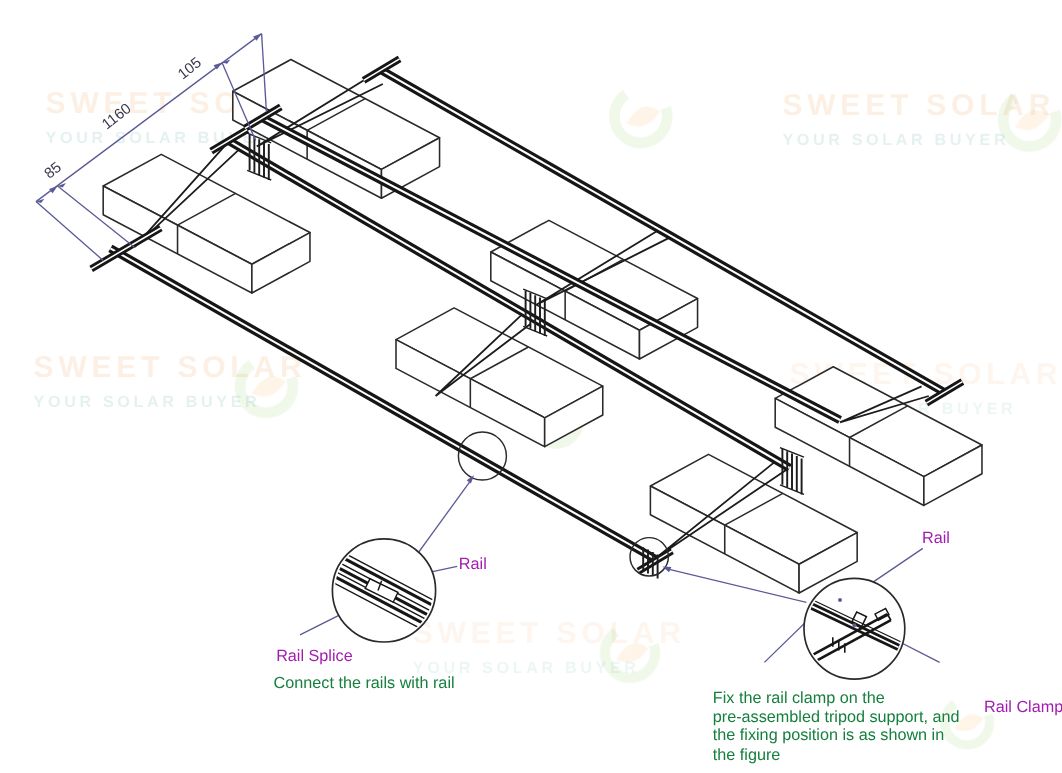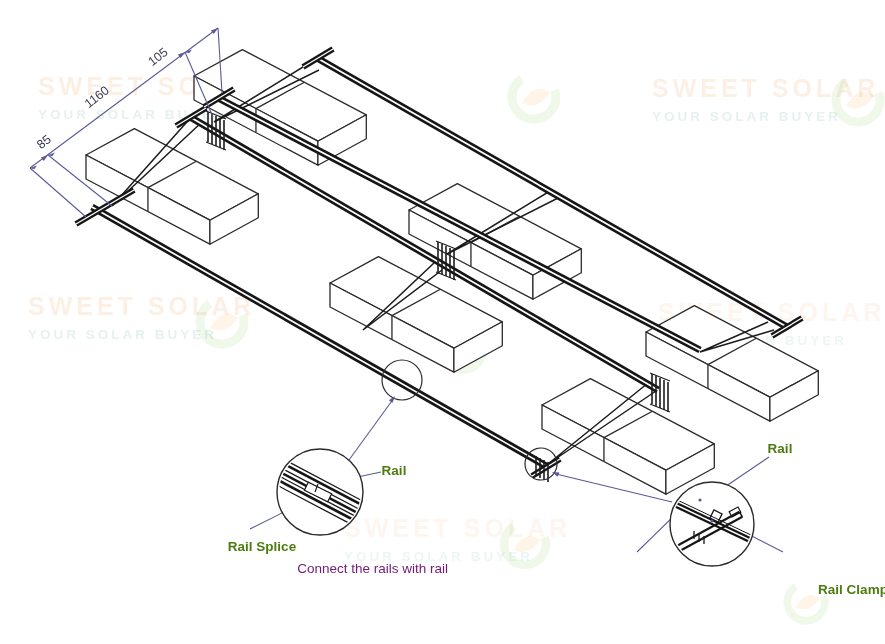--- a/index.html
+++ b/index.html
@@ -2,27 +2,26 @@
 <html><head>
 <meta charset="utf-8">
 <style>
   html,body{margin:0;padding:0;background:#ffffff;}
   #stage{
     position:relative;width:885px;height:644px;background:#ffffff;overflow:hidden;
     font-family:"Liberation Sans", sans-serif;
   }
   #drawing{position:absolute;left:0;top:0;}
   .lbl{
-    position:absolute;color:#4d7c0f;font-size:13.5px;white-space:nowrap;
+    position:absolute;color:#a21caf;font-size:13.5px;white-space:nowrap;
     transform:translate(-50%,-50%);
-    font-weight:bold;
   }
   .cap{
-    position:absolute;color:#701a75;font-size:13.5px;line-height:1.16;
-    text-align:right;transform:translate(-50%,0);
+    position:absolute;color:#15803d;font-size:13.5px;line-height:1.16;
+    text-align:left;transform:translate(-50%,0);
   }
   .dim{
     position:absolute;color:#3b3b52;font-size:12.5px;white-space:nowrap;
     transform:translate(-50%,-50%) rotate(-38deg);
   }
   .wm{position:absolute;pointer-events:none;}
   .wm .l1{
     color:rgba(233,124,32,0.12);font-weight:bold;font-size:25px;
     letter-spacing:4px;white-space:nowrap;
   }
@@ -260,14 +259,20 @@
   <div class="dim" style="left:158px;top:57px;">105</div>
 
   <div class="lbl" style="left:394px;top:470px;">Rail</div>
   <div class="lbl" style="left:222px;top:546px;margin-left:40px;">Rail Splice</div>
   <div class="lbl" style="left:780px;top:448px;">Rail</div>
   <div class="lbl" style="left:853px;top:557px;margin-top:32px;">Rail Clamp</div>
 
   <div class="cap" style="left:338px;top:561px;width:220px;">
     <div>Connect the rails with rail</div>
   </div>
+  <div class="cap" style="left:714px;top:574px;width:240px;">
+    <div>Fix the rail clamp on the</div>
+    <div>pre-assembled tripod support, and</div>
+    <div>the fixing position is as shown in</div>
+    <div>the figure</div>
+  </div>
 
 </div>
 
 </body></html>

